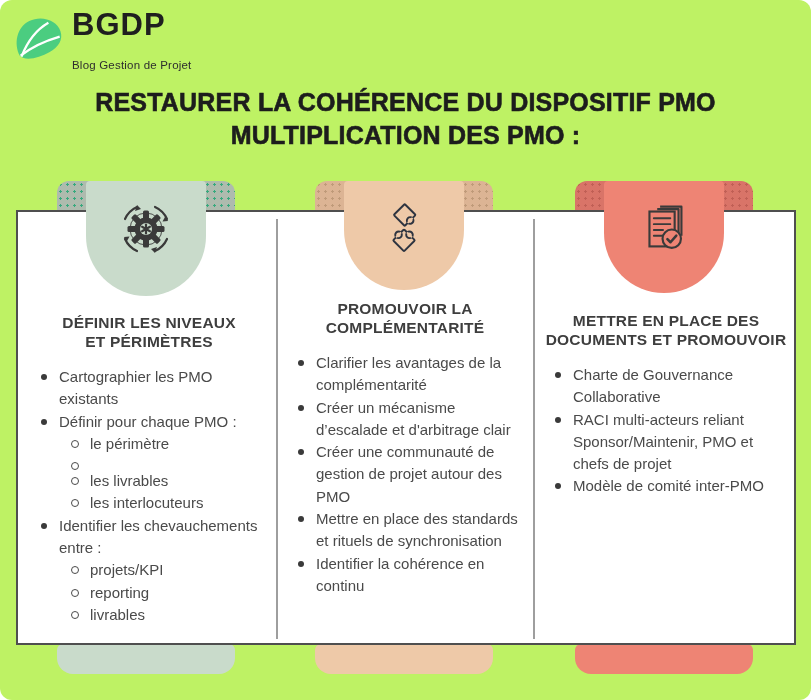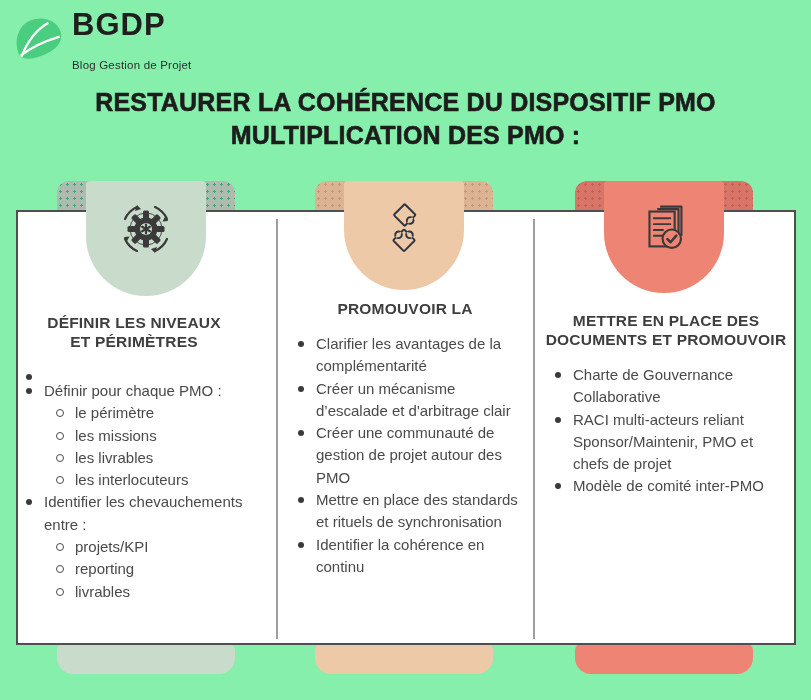--- a/index.html
+++ b/index.html
@@ -4,21 +4,21 @@
 <style>
   :root{
     --logo-green:#4bcd80; --title-text:#1d1d1d; --heading-text:#3e3e3e;
     --body-text:#4a4a4a; --box-border:#4f4f4f; --divider:#9e9e9e; --icon-dark:#3a3a3a;
     --green-tab:#c9dbcb; --green-ear:#aebbae; --green-ear-dot:#36a97d;
     --tan-tab:#eec9a8; --tan-ear:#dcb494; --tan-ear-dot:#bf9a79;
     --salmon-tab:#ee8474; --salmon-ear:#d97468; --salmon-ear-dot:#c05f55;
   }
   html,body{margin:0;padding:0;background:#fff;}
   body{font-family:"Liberation Sans","DejaVu Sans",sans-serif;}
-  #canvas{position:relative;width:811px;height:700px;background:#86efac;overflow:hidden;}
+  #canvas{position:relative;width:811px;height:700px;background:#bef264;overflow:hidden;border-radius:12px;}
 
   
   .logo{position:absolute;left:12px;top:10px;display:flex;align-items:center;}
   .logo svg{display:block;}
   .logo-text{margin-left:8px;}
   .brand{font-size:31px;font-weight:bold;letter-spacing:1px;color:#1f1f1f;line-height:30px;}
   .tagline{font-size:11.5px;color:#2e2e2e;margin-top:19px;letter-spacing:.2px;}
 
   
   .title{position:absolute;top:86px;left:0;right:0;text-align:center;
@@ -44,21 +44,21 @@
 
   .c1 .ear,.ear.c1{background-color:var(--green-ear);}
   .c2 .ear,.ear.c2{background-color:var(--tan-ear);}
   .c3 .ear,.ear.c3{background-color:var(--salmon-ear);}
   .tab.c1,.bottomtab.c1{background:var(--green-tab);}
   .tab.c2,.bottomtab.c2{background:var(--tan-tab);}
   .tab.c3,.bottomtab.c3{background:var(--salmon-tab);}
 
   
   .colcontent{position:absolute;z-index:4;}
-  .cc1{left:12px;top:313px;width:244px;}
+  .cc1{left:27px;top:313px;width:244px;}
   .cc2{left:284px;top:299px;width:242px;}
   .cc3{left:541px;top:311px;width:250px;}
   .colhead{text-align:center;font-size:15.5px;font-weight:bold;color:var(--heading-text);
     line-height:19px;letter-spacing:.2px;}
   .list{margin-top:15px;font-size:15px;color:var(--body-text);line-height:22.3px;}
   .li1{display:flex;}
   .li1 .dot{flex:none;width:6px;height:6px;border-radius:50%;background:var(--icon-dark);
     margin:8px 12px 0 14px;}
   .li2{display:flex;}
   .li2 .ring{flex:none;width:6px;height:6px;border-radius:50%;
@@ -169,32 +169,32 @@
 
   <div class="colcontent cc1">
     <div class="colhead">
       <div>DÉFINIR LES NIVEAUX</div>
       <div>ET PÉRIMÈTRES</div>
     </div>
     <div>
         <div class="list">
           <div class="li1">
             <span class="dot"></span>
+            <span class="t">Cartographier les PMO existants</span>
           </div>
           <div class="li1">
             <span class="dot"></span>
             <span class="t">Définir pour chaque PMO :</span>
           </div>
           <div class="li2">
             <span class="ring"></span>
             <span class="t">le périmètre</span>
           </div>
           <div class="li2">
             <span class="ring"></span>
-            <span class="t">les missions</span>
           </div>
           <div class="li2">
             <span class="ring"></span>
             <span class="t">les livrables</span>
           </div>
           <div class="li2">
             <span class="ring"></span>
             <span class="t">les interlocuteurs</span>
           </div>
           <div class="li1">
@@ -213,20 +213,21 @@
             <span class="ring"></span>
             <span class="t">livrables</span>
           </div>
         </div>
       </div>
   </div>
 
   <div class="colcontent cc2">
     <div class="colhead">
       <div>PROMOUVOIR LA</div>
+      <div>COMPLÉMENTARITÉ</div>
     </div>
     <div>
         <div class="list">
           <div class="li1">
             <span class="dot"></span>
             <span class="t">Clarifier les avantages de la complémentarité</span>
           </div>
           <div class="li1">
             <span class="dot"></span>
             <span class="t">Créer un mécanisme d’escalade et d'arbitrage clair</span>

